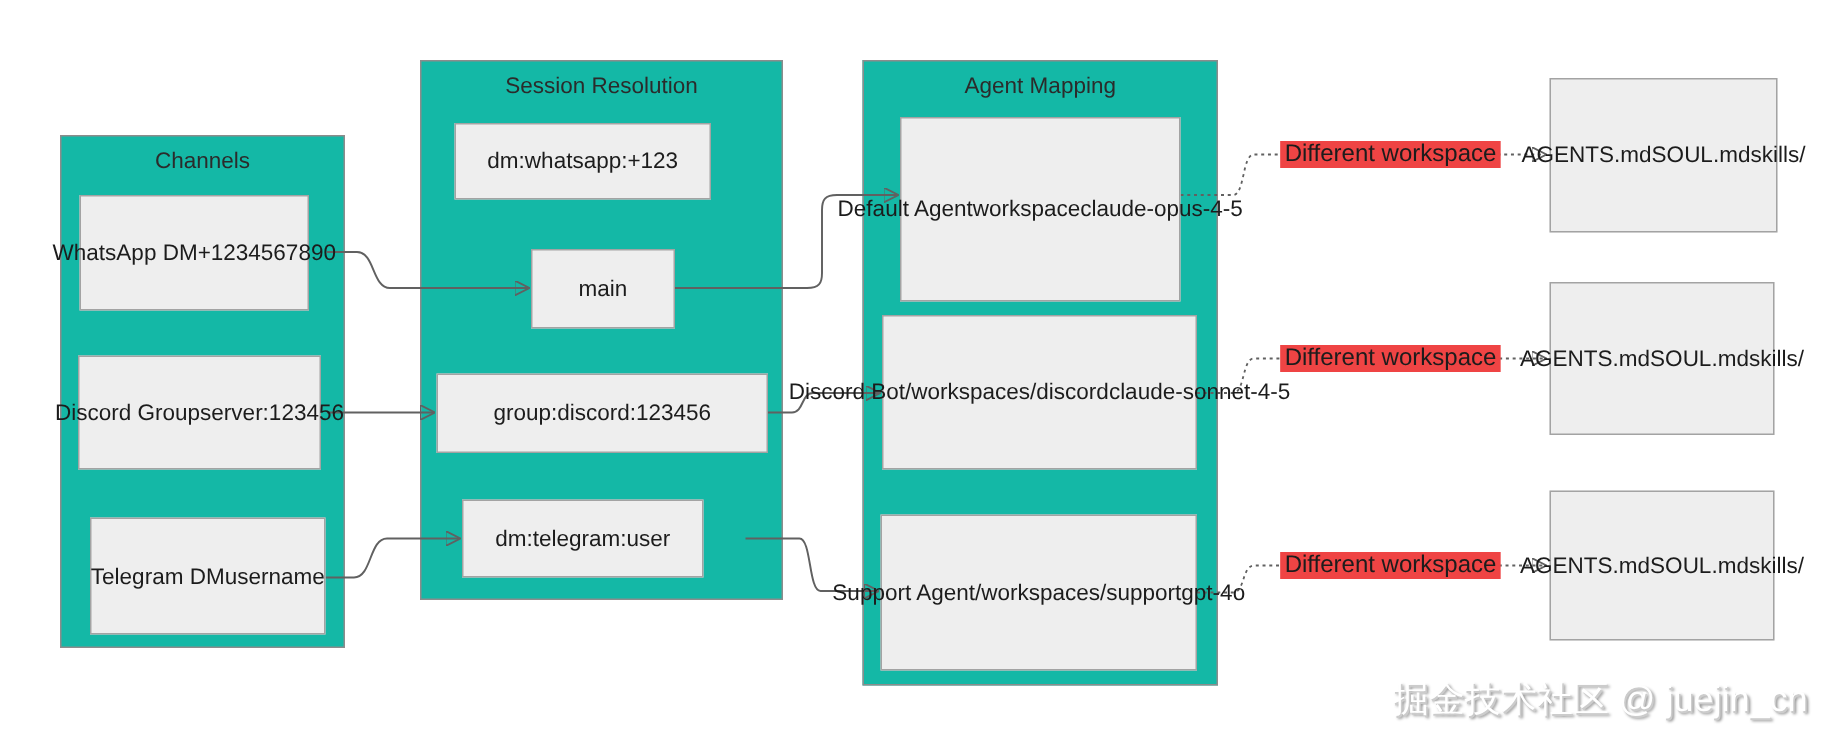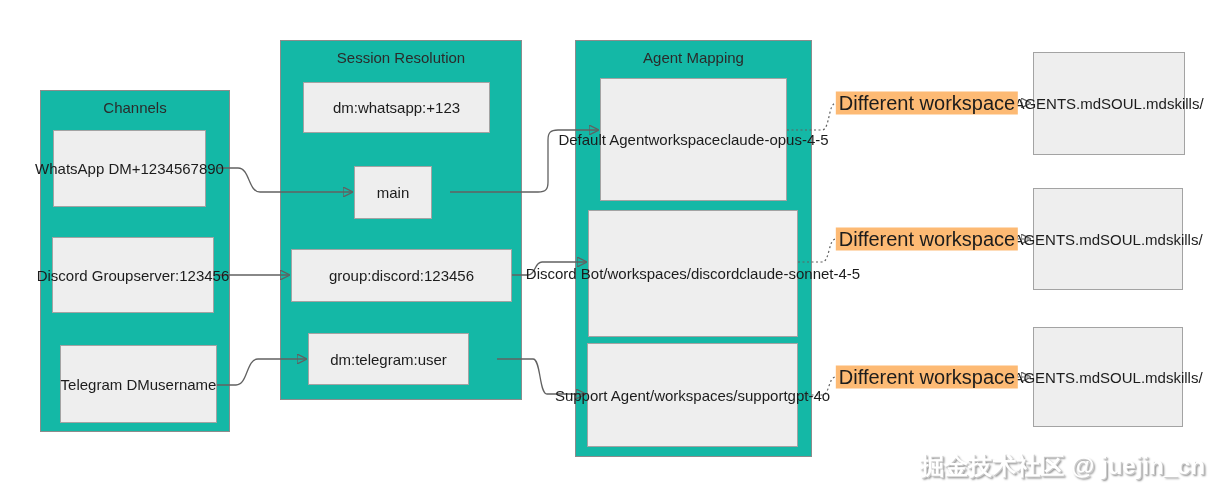--- a/index.html
+++ b/index.html
@@ -26,27 +26,27 @@
     font-size:15px; line-height:25px; text-align:center; color:#1c1c1c;
     white-space:nowrap;
   }
 
   svg.wires { position:absolute; left:0; top:0; z-index:2; pointer-events:none; }
   svg.wires path { fill:none; stroke:#616161; stroke-width:1.3; }
   svg.wires path.dotted { stroke-dasharray:2 2.5; stroke-width:1.2; }
 
   .edge-label {
     position:absolute; z-index:4; transform:translate(-50%,-50%);
-    background:#fdba74; padding:0 3px;
-    font-size:20px; color:#1c1c1c; white-space:nowrap;
+    background:#ef4444; padding:0 3px;
+    font-size:16px; color:#1c1c1c; white-space:nowrap;
   }
 
   .watermark {
     position:absolute; right:18px; top:450px; z-index:5;
-    font-size:24px; font-weight:bold; color:#ffffff; white-space:nowrap;
+    font-size:24px; font-weight:normal; color:#ffffff; white-space:nowrap;
     text-shadow:1px 1px 0 #cccccc, 2px 2px 2px #8f8f8f;
   }
 </style>
 </head>
 <body>
 
 <div class="canvas">
 
   <div class="container" style="left:40px;top:90px;width:190px;height:342px">
     <div class="ctitle">Channels</div>
@@ -83,39 +83,39 @@
   </div>
   <div class="node" style="left:52px;top:237px;width:162px;height:76px">
     <span>Discord Group</span>
     <span>server:123456</span>
   </div>
   <div class="node" style="left:60px;top:345px;width:157px;height:78px">
     <span>Telegram DM</span>
     <span>username</span>
   </div>
 
-  <div class="node" style="left:303px;top:82px;width:187px;height:51px">
+  <div class="node" style="left:303px;top:82px;width:171px;height:51px">
     <span>dm:whatsapp:+123</span>
   </div>
-  <div class="node" style="left:354px;top:166px;width:78px;height:53px">
+  <div class="node" style="left:354px;top:166px;width:96px;height:53px">
     <span>main</span>
   </div>
   <div class="node" style="left:291px;top:249px;width:221px;height:53px">
     <span>group:discord:123456</span>
   </div>
   <div class="node" style="left:308px;top:333px;width:161px;height:52px">
     <span>dm:telegram:user</span>
   </div>
 
   <div class="node" style="left:600px;top:78px;width:187px;height:123px">
     <span>Default Agent</span>
     <span>workspace</span>
     <span>claude-opus-4-5</span>
   </div>
-  <div class="node" style="left:588px;top:210px;width:210px;height:127px">
+  <div class="node" style="left:588px;top:210px;width:210px;height:103px">
     <span>Discord Bot</span>
     <span>/workspaces/discord</span>
     <span>claude-sonnet-4-5</span>
   </div>
   <div class="node" style="left:587px;top:343px;width:211px;height:104px">
     <span>Support Agent</span>
     <span>/workspaces/support</span>
     <span>gpt-4o</span>
   </div>
 

